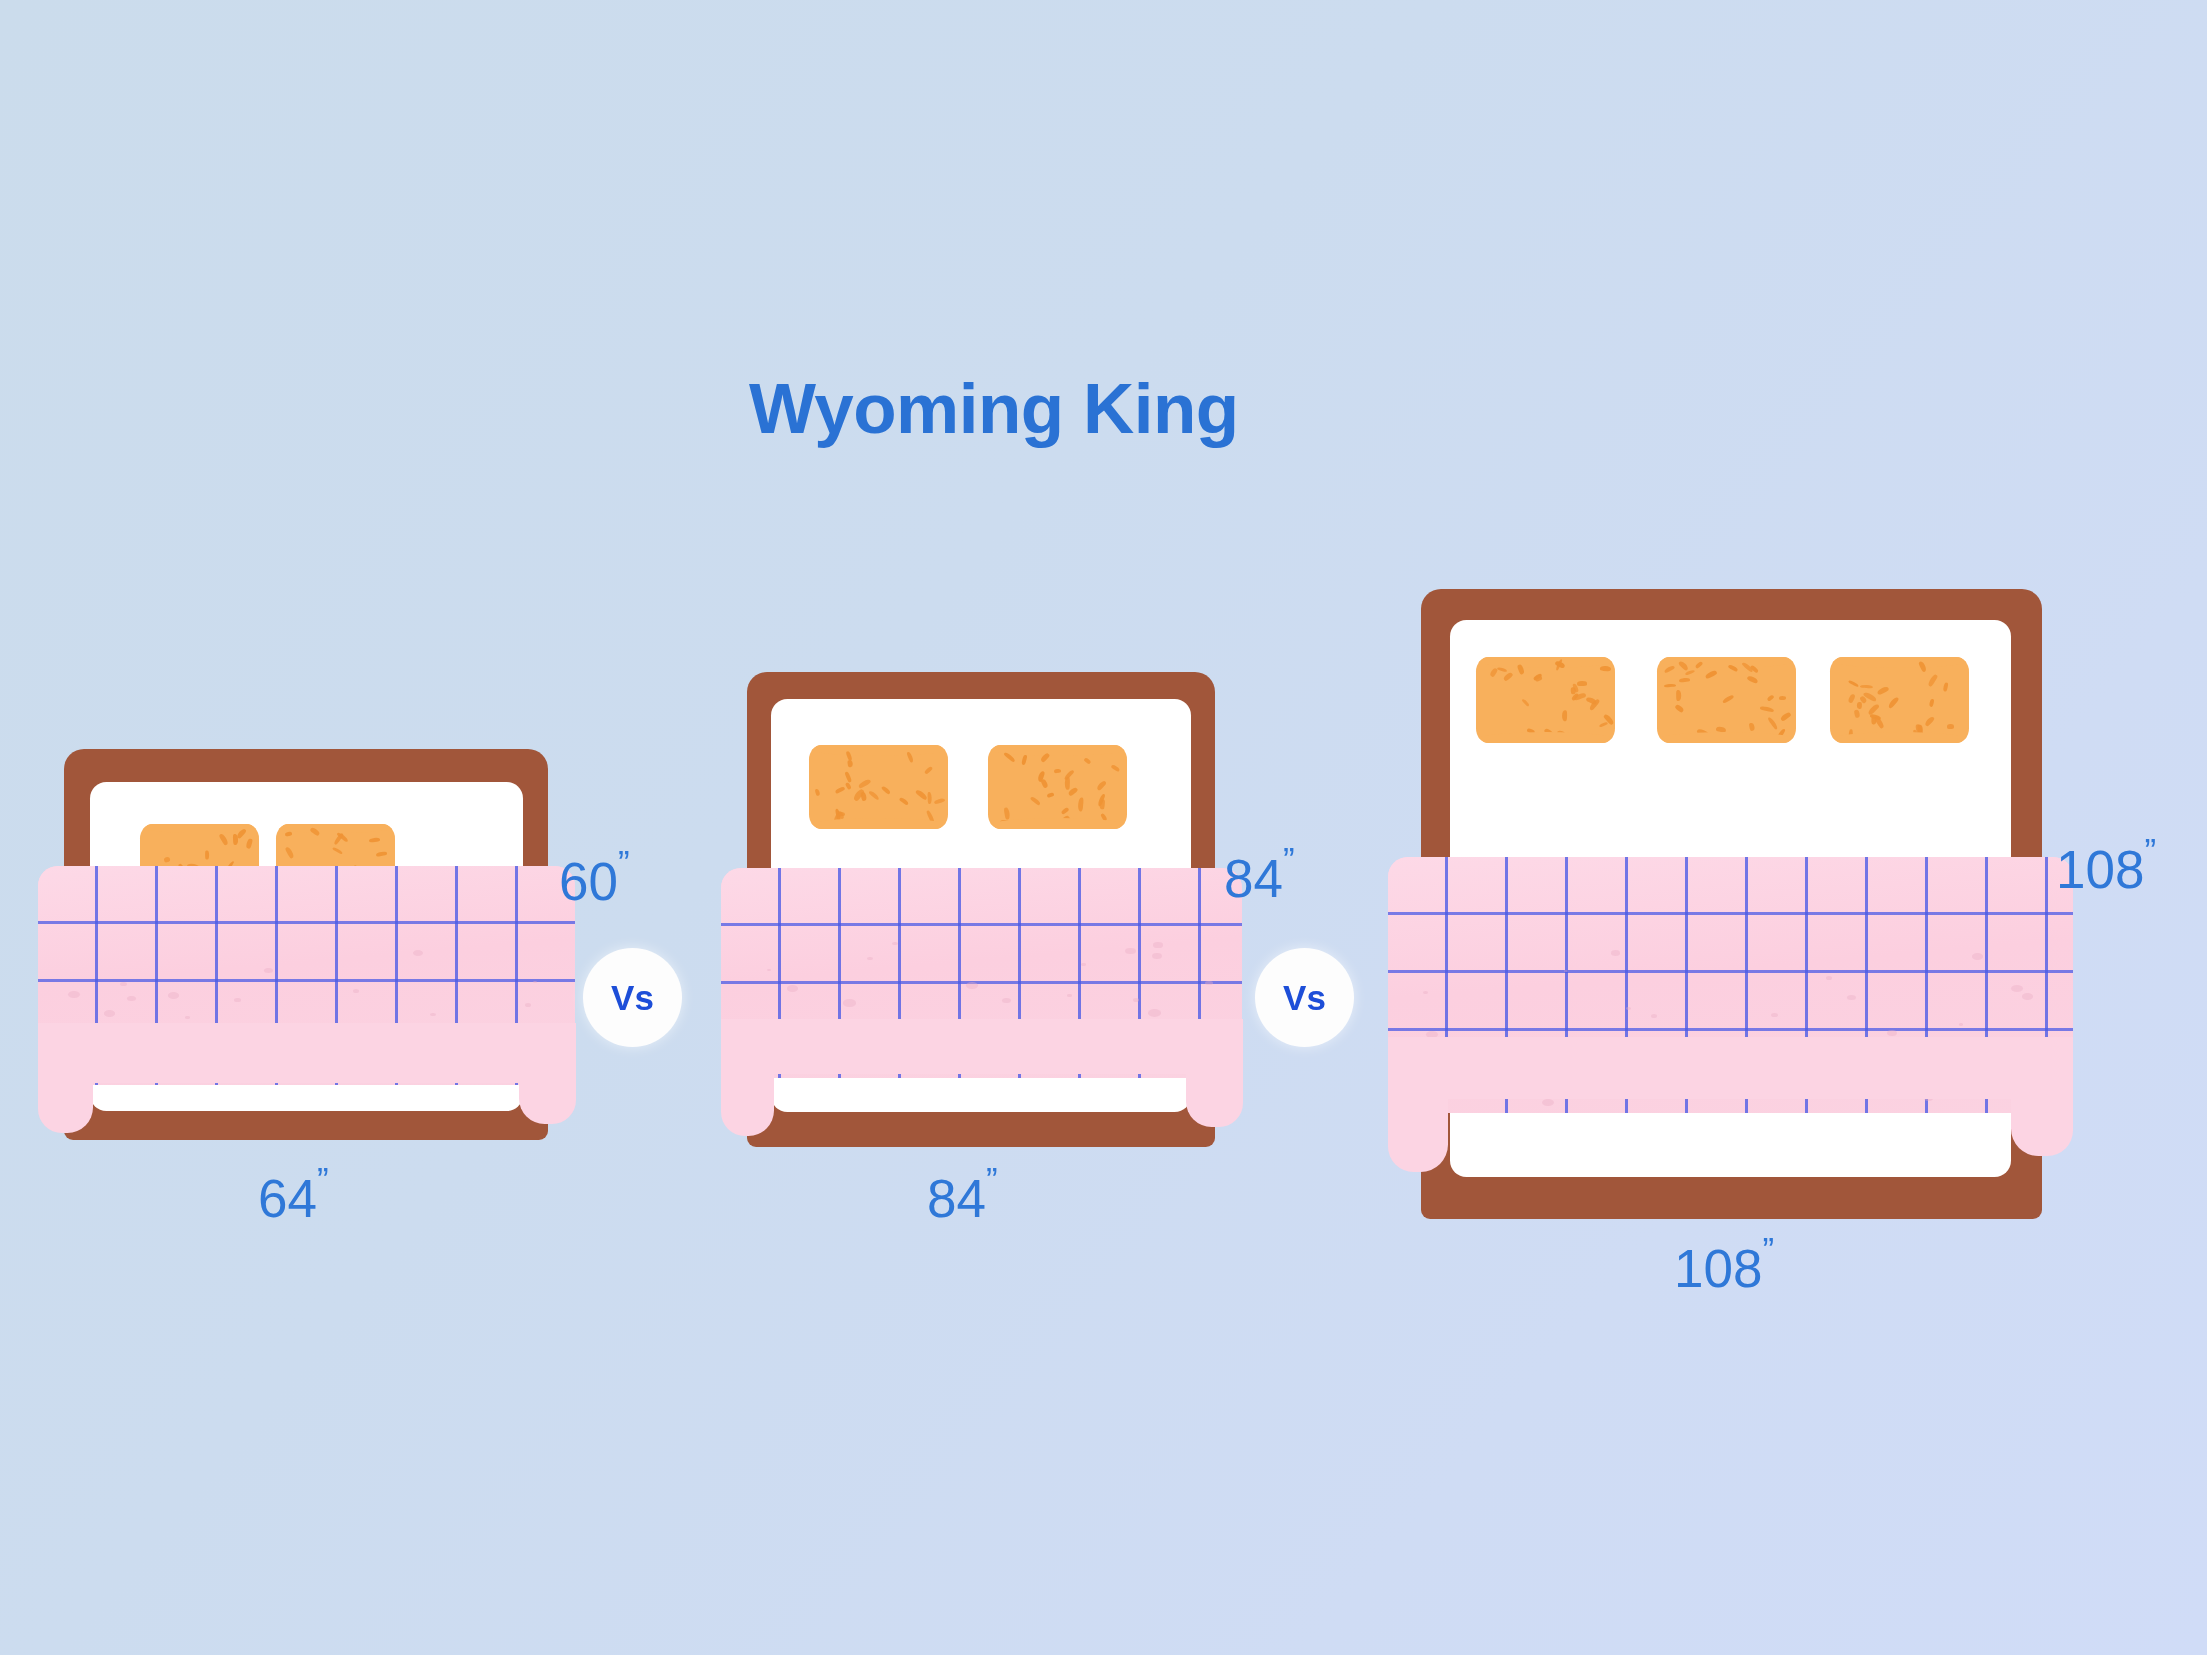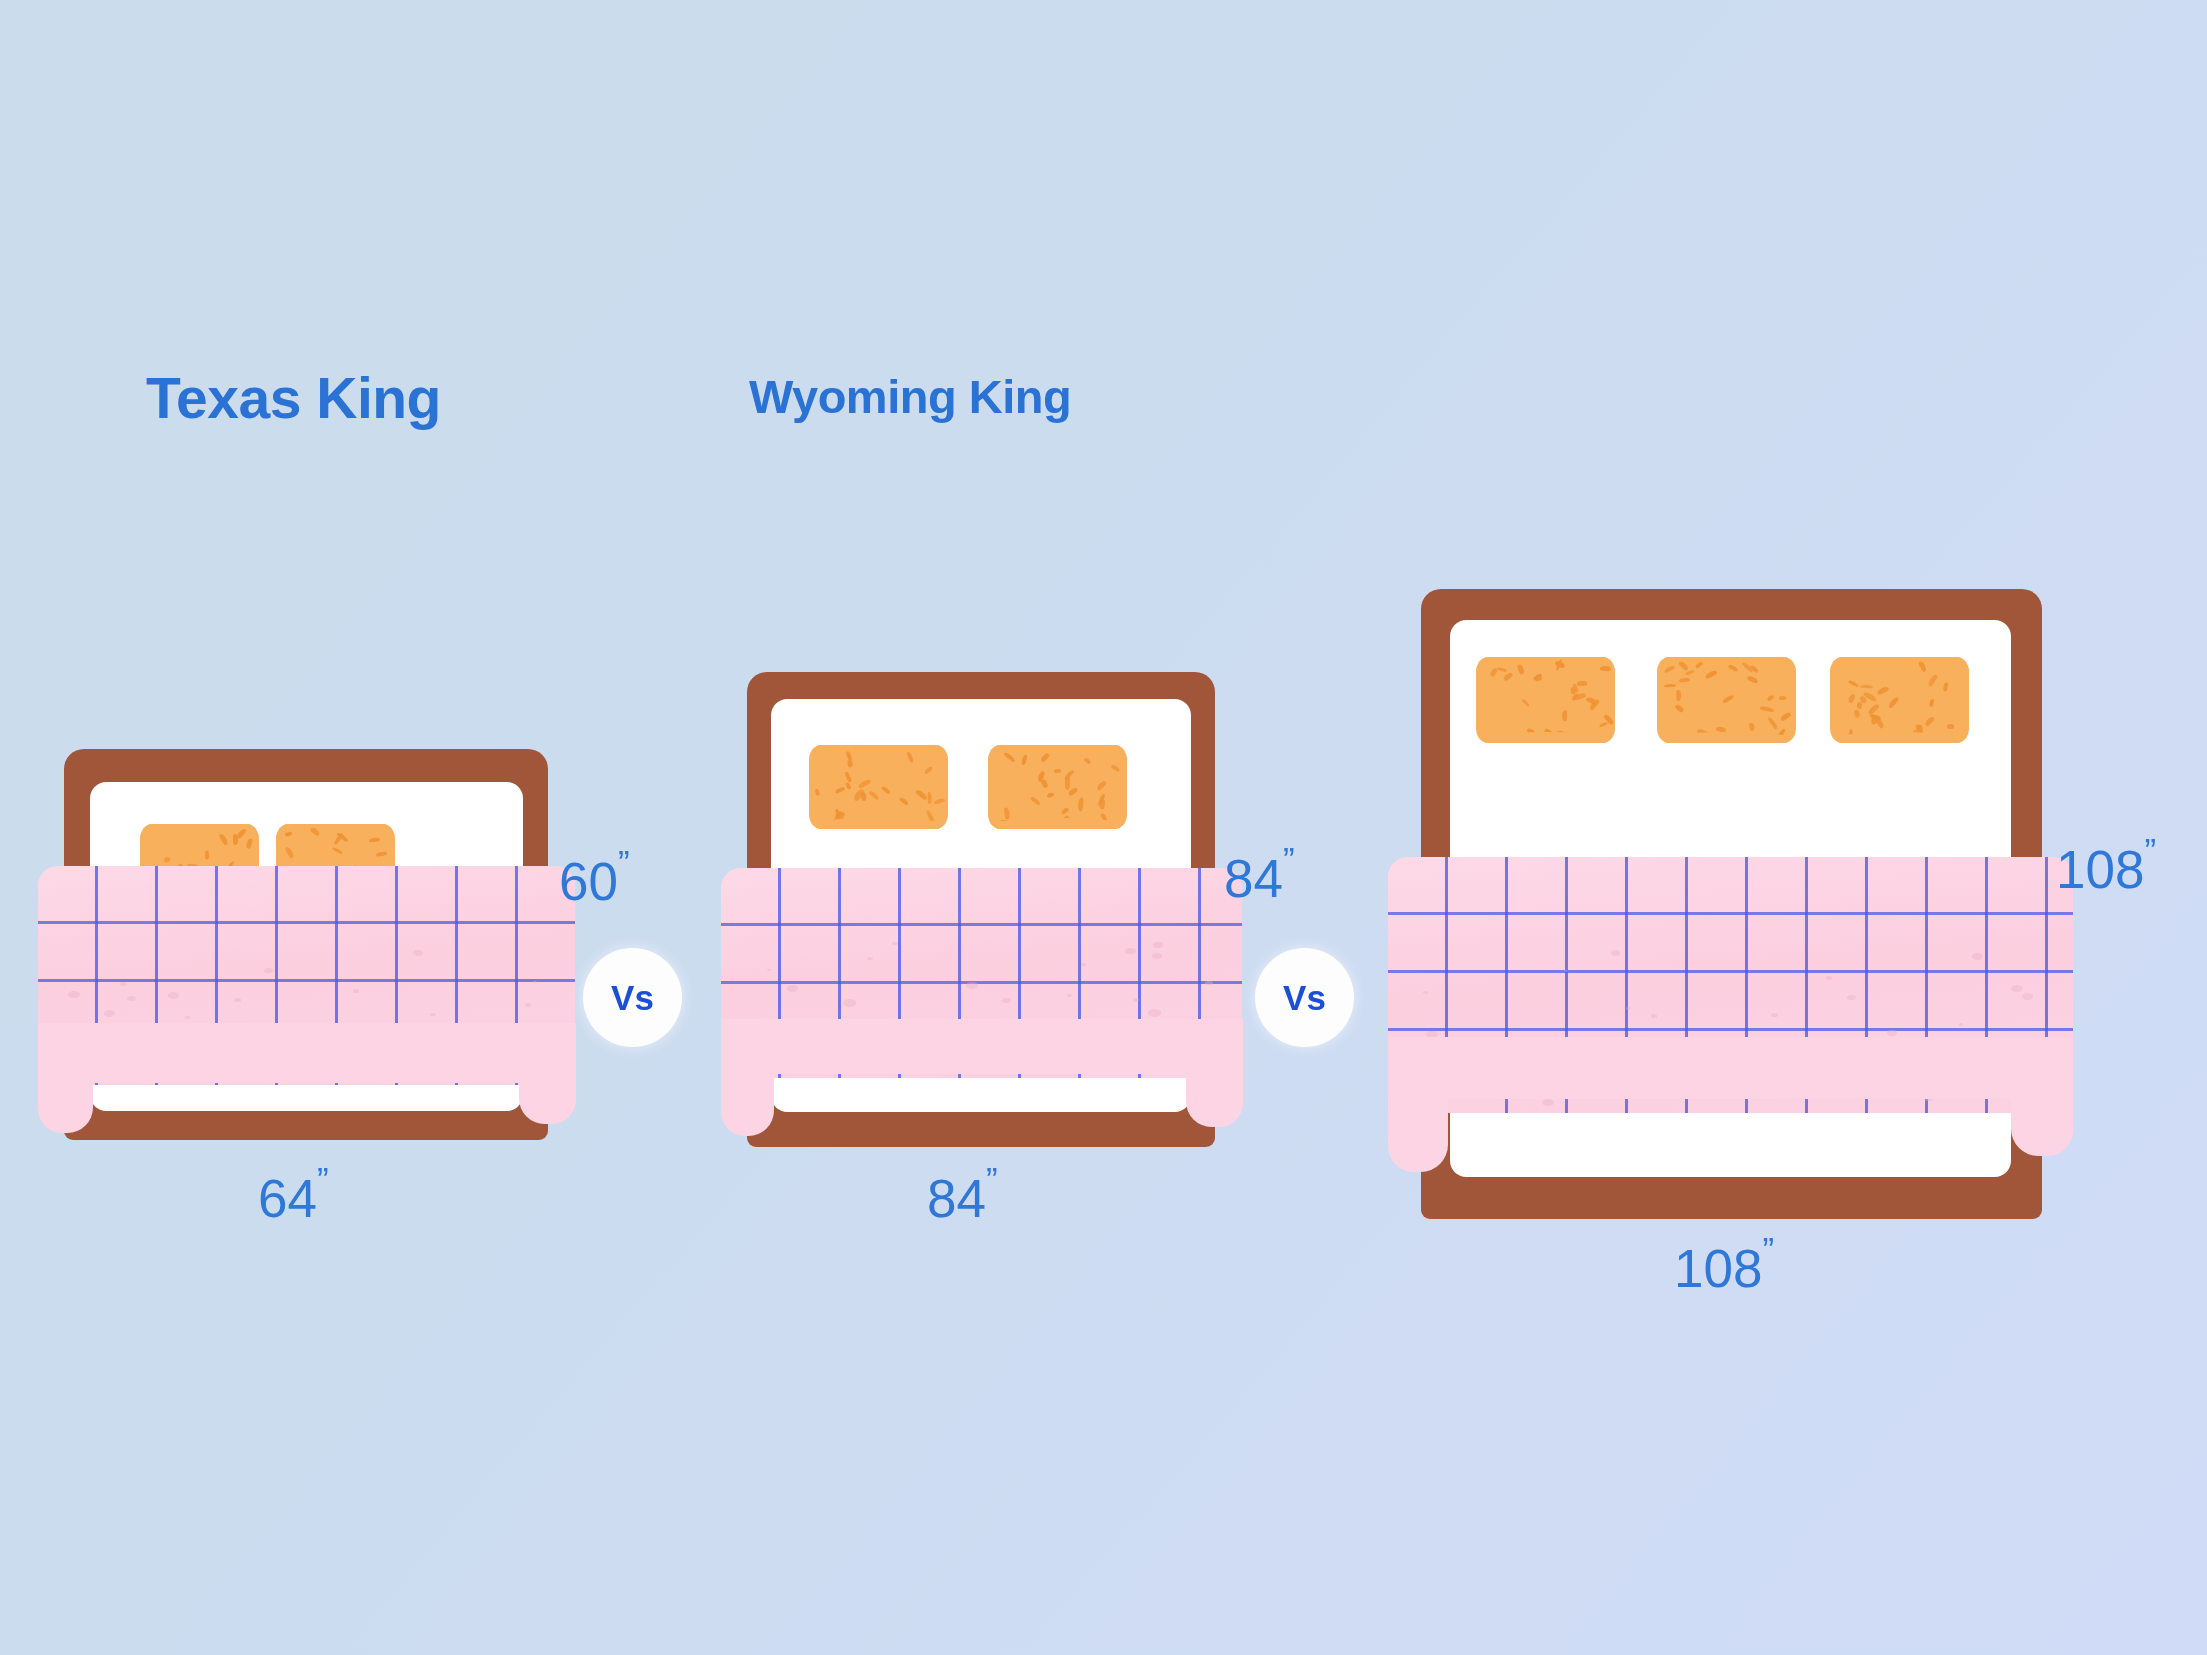--- a/index.html
+++ b/index.html
@@ -118,21 +118,20 @@
     position: absolute;
     background: rgba(235,170,195,0.38);
     border-radius: 50%;
   }
 </style>
 </head>
 <body>
 
 <div id="stage">
 
-  <div class="bed-title" style="left:146px; top:370px; font-size:57px;">Texas King</div>
 
   <div class="bed" style="left:64px; top:749px; width:484px; height:391px;">
     <div class="frame"></div>
     <div class="mattress" style="left:25.6px; top:33px; width:433px; height:329px;"></div>
 
     <div class="pillow" style="left:76px; top:75px; width:119px; height:70px;">
       <i class="fleck"></i>
     <i class="fleck" style="position: absolute; background: rgb(239, 147, 52); border-radius: 60% 60% 40% 40%; width: 6.4px; height: 4.8px; left: 89px; top: 60px; transform: rotate(77deg); opacity: 0.96;"></i>
         <i class="fleck" style="position: absolute; background: rgb(239, 147, 52); border-radius: 60% 60% 40% 40%; width: 11px; height: 5.1px; left: 90px; top: 13.2px; transform: rotate(87deg); opacity: 0.94;"></i>
         <i class="fleck" style="position: absolute; background: rgb(239, 147, 52); border-radius: 60% 60% 40% 40%; width: 12.2px; height: 4.2px; left: 76px; top: 56px; transform: rotate(40deg); opacity: 0.78;"></i>
@@ -206,21 +205,21 @@
     <div class="blanket-drape" style="left:455px; top:274px; width:57px; height:101px; border-radius:0 0 24px 25.6px;"></div>
     <div class="blanket-drape" style="left:-25.6px; top:274px; width:537px; height:60px;"></div>
   </div>
 
   <div class="dim" style="left:559px; top:845px; font-size:53px;"><span>60</span><span class="q">”</span></div>
 
   <div class="dim" style="left:258px; top:1162px; font-size:53px;"><span>64</span><span class="q">”</span></div>
 
   <div class="vs-badge" style="left:583px; top:948px; width:99px; height:99px; font-size:35px;">Vs</div>
 
-  <div class="bed-title" style="left:749px; top:373px; font-size:47px;">Wyoming King</div>
+  <div class="bed-title" style="left:749px; top:373px; font-size:71px;">Wyoming King</div>
 
   <div class="bed" style="left:747px; top:672px; width:468px; height:475px;">
     <div class="frame"></div>
     <div class="mattress" style="left:24px; top:27.4px; width:420px; height:413px;"></div>
 
     <div class="pillow" style="left:62px; top:73px; width:139px; height:84px;">
         <i class="fleck" style="position: absolute; background: rgb(239, 147, 52); border-radius: 60% 60% 40% 40%; width: 6.5px; height: 4.8px; left: 38px; top: 16.4px; transform: rotate(82deg); opacity: 0.92;"></i>
         <i class="fleck" style="position: absolute; background: rgb(239, 147, 52); border-radius: 60% 60% 40% 40%; width: 10.3px; height: 3.9px; left: 25.5px; top: 43px; transform: rotate(-27deg); opacity: 0.92;"></i>
         <i class="fleck" style="position: absolute; background: rgb(239, 147, 52); border-radius: 60% 60% 40% 40%; width: 10px; height: 3.2px; left: 23.4px; top: 70px; transform: rotate(-63deg); opacity: 0.79;"></i>
         <i class="fleck" style="position: absolute; background: rgb(239, 147, 52); border-radius: 60% 60% 40% 40%; width: 7.7px; height: 4.3px; left: 28px; top: 67px; transform: rotate(3deg); opacity: 0.79;"></i>

